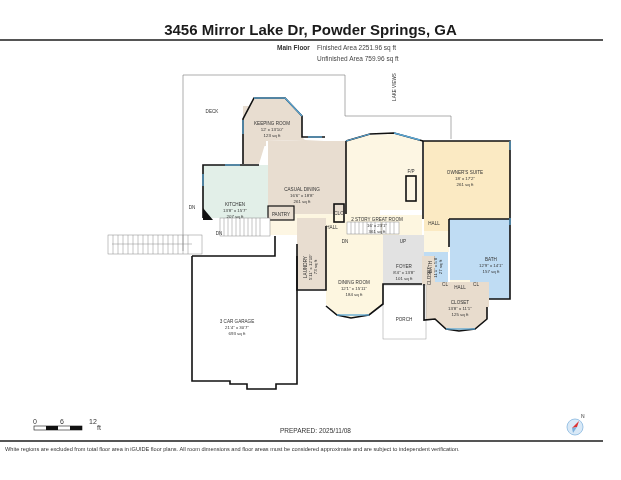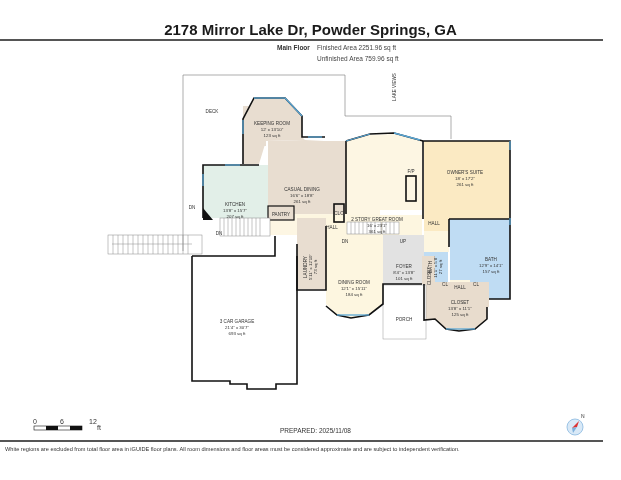--- a/index.html
+++ b/index.html
@@ -16,21 +16,21 @@
   .room-name { font-size:4.6px; fill:#333; text-anchor:middle; font-family:"Liberation Sans", sans-serif; }
   .room-dim { font-size:4.4px; fill:#333; text-anchor:middle; font-family:"Liberation Sans", sans-serif; }
   .scale-num { position:absolute; top:418px; font-size:7px; color:#333; }
   .prepared { position:absolute; left:280px; top:427px; font-size:6.5px; color:#333; }
   .disclaimer { position:absolute; left:5px; top:446px; font-size:5.6px; color:#333; white-space:nowrap; }
   .compass { position:absolute; left:564px; top:413px; }
 </style>
 </head>
 <body>
 
-<div class="title">2178 Mirror Lake Dr, Powder Springs, GA</div>
+<div class="title">3456 Mirror Lake Dr, Powder Springs, GA</div>
 <div class="rule top"></div>
 <div class="floor-label">Main Floor</div>
 <div class="area-line f">Finished Area 2251.96 sq ft</div>
 <div class="area-line u">Unfinished Area 759.96 sq ft</div>
 
 <svg class="plan" width="621" height="480" viewBox="0 0 621 480">
 
   <polyline points="183,251 183,75 345,75 345,116 451,116 451,139" fill="none" stroke="#777" stroke-width="0.6"></polyline>
 
   <g stroke="#888" stroke-width="0.5" fill="none">

